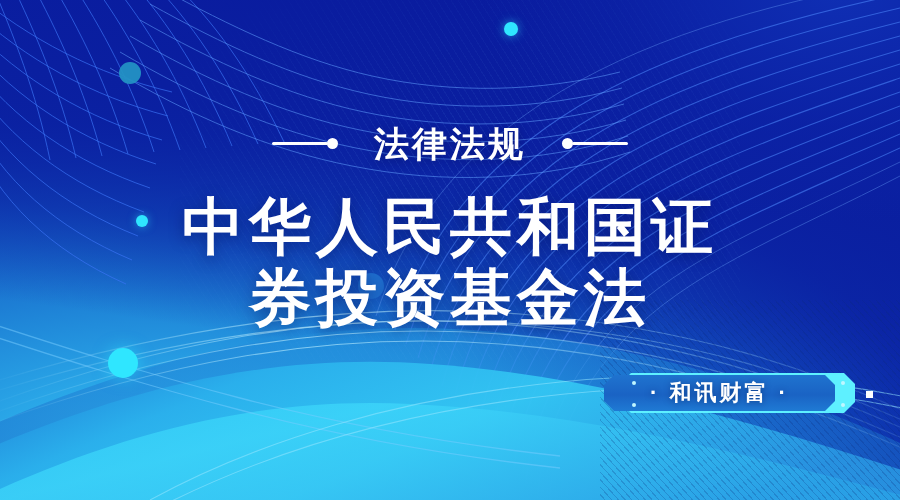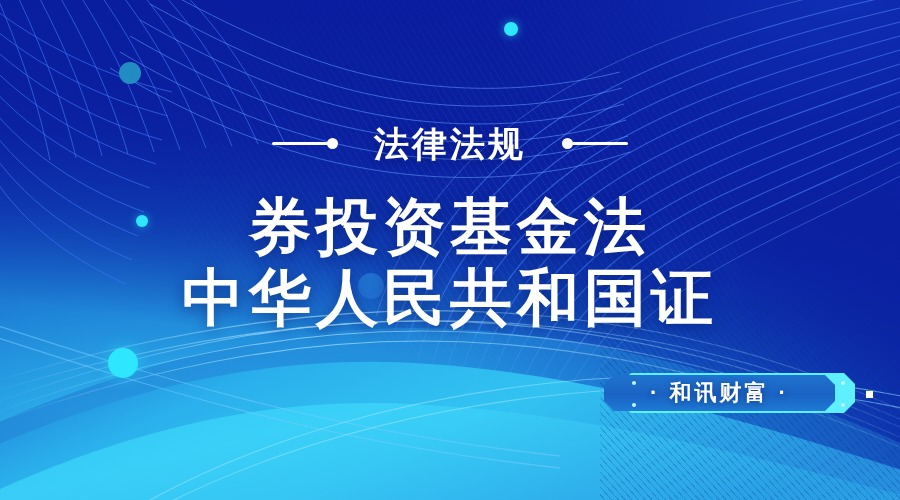--- a/index.html
+++ b/index.html
@@ -238,22 +238,22 @@
       <span class="knob"></span>
     </span>
     <span class="kicker">法律法规</span>
     <span class="deco right">
       <span class="knob"></span>
       <span class="bar"></span>
     </span>
   </div>
 
   <div class="title-wrap">
+    <span class="title-line">中华人民共和国证</span>
     <span class="title-line">券投资基金法</span>
-    <span class="title-line">中华人民共和国证</span>
   </div>
 
   <div class="badge-frame"></div>
   <div class="badge-inner">
     <span class="badge-text">· 和讯财富 ·</span>
   </div>
   <span class="badge-pin" style="left:632px;top:381px;"></span>
   <span class="badge-pin" style="left:632px;top:403px;"></span>
   <span class="badge-pin" style="left:841px;top:381px;"></span>
   <span class="badge-pin" style="left:841px;top:403px;"></span>

